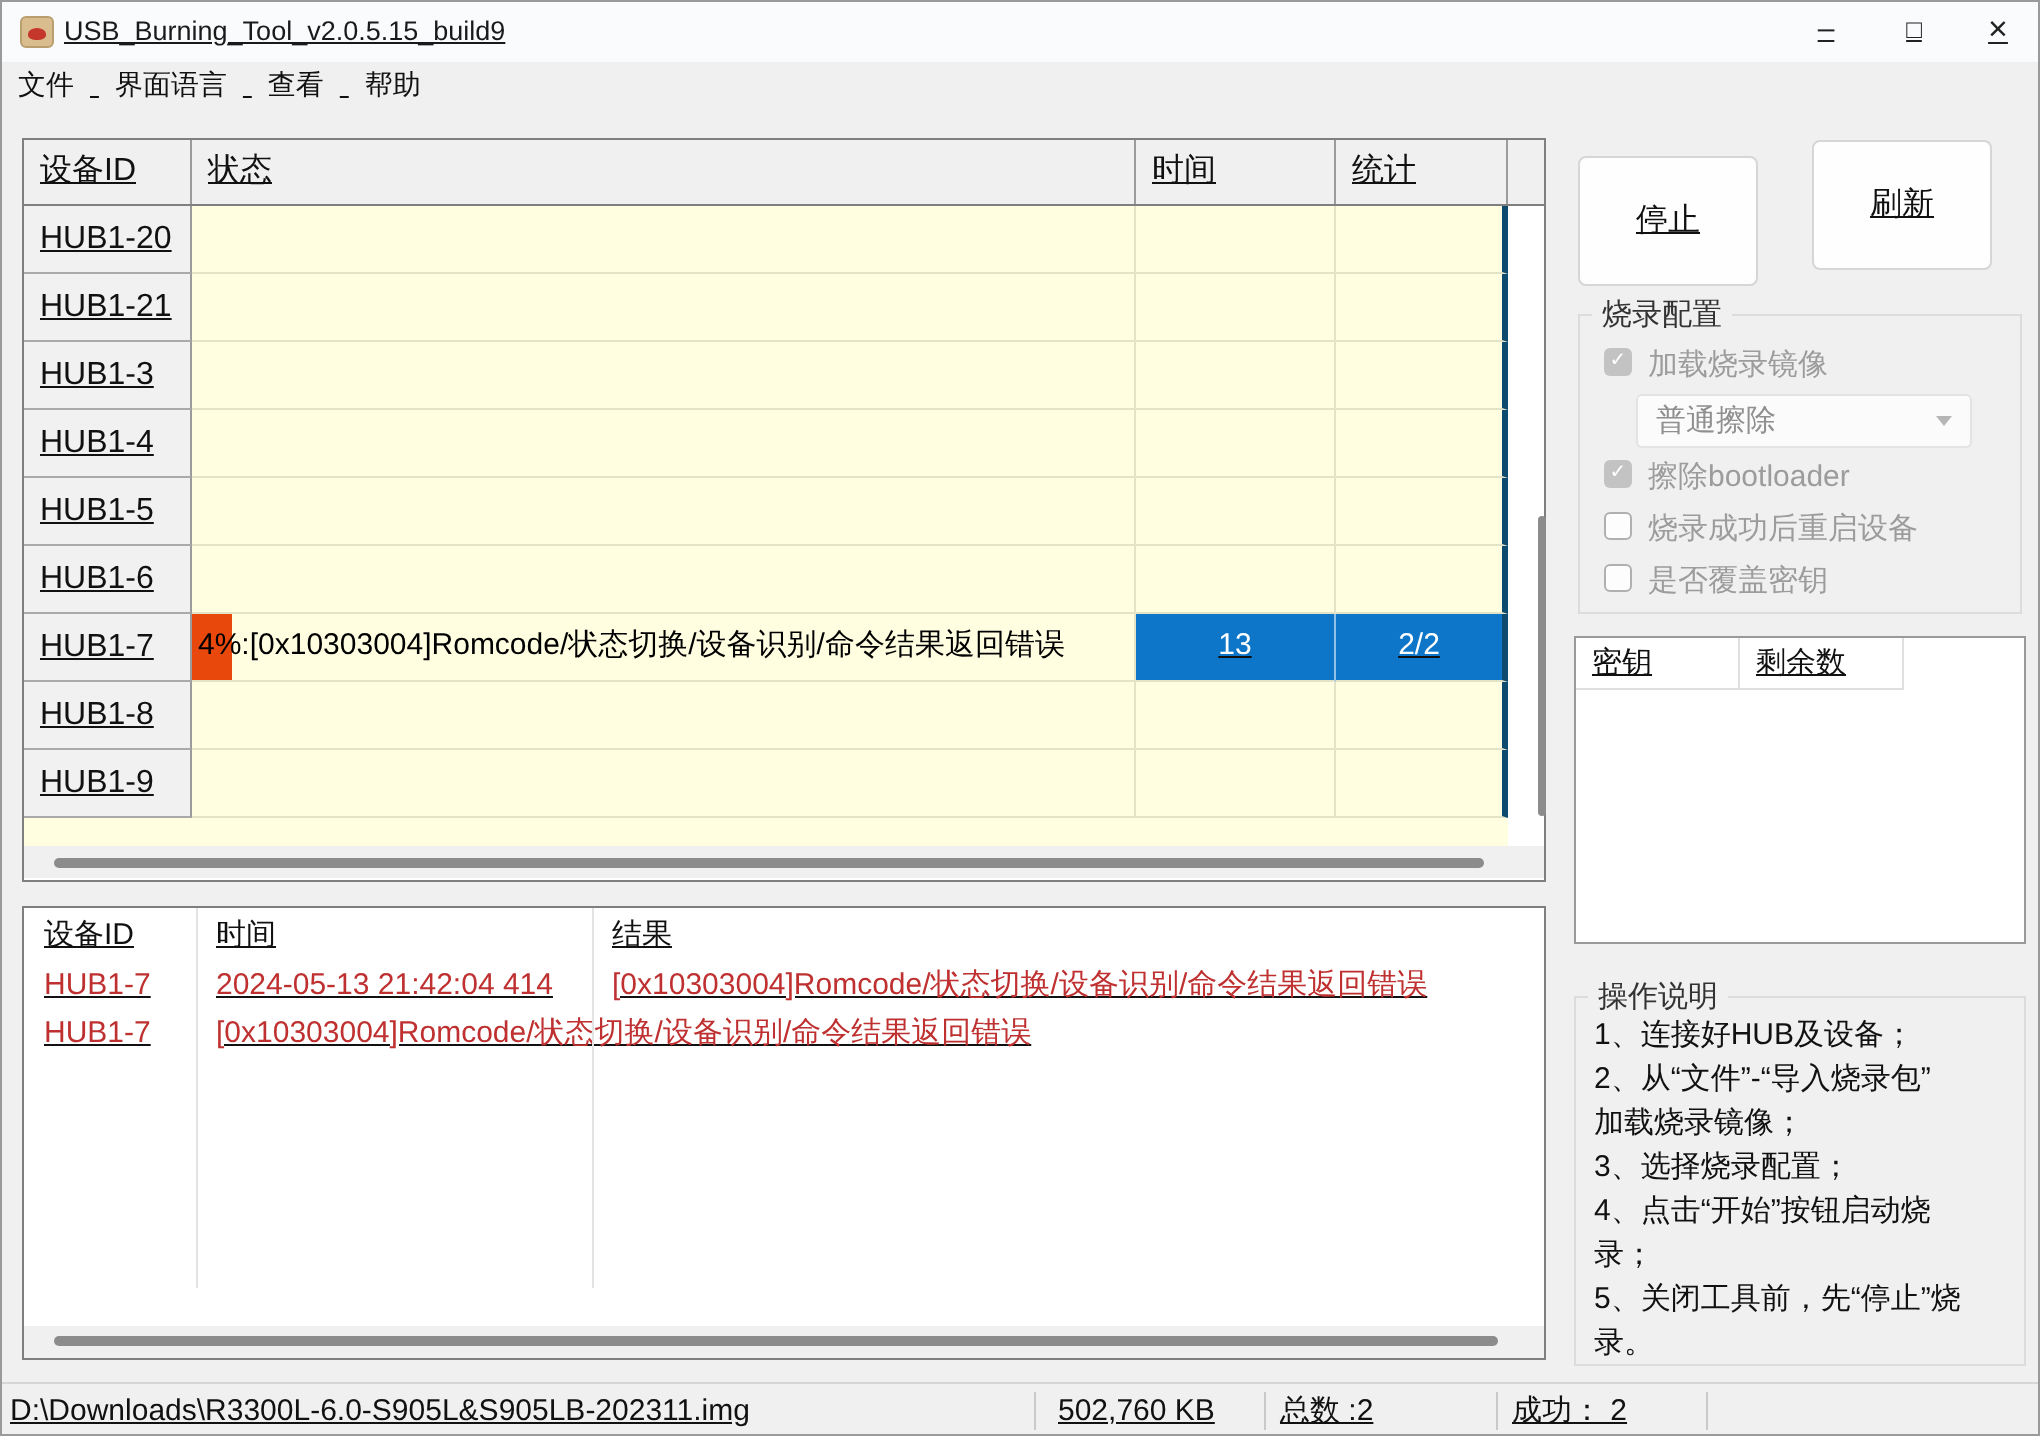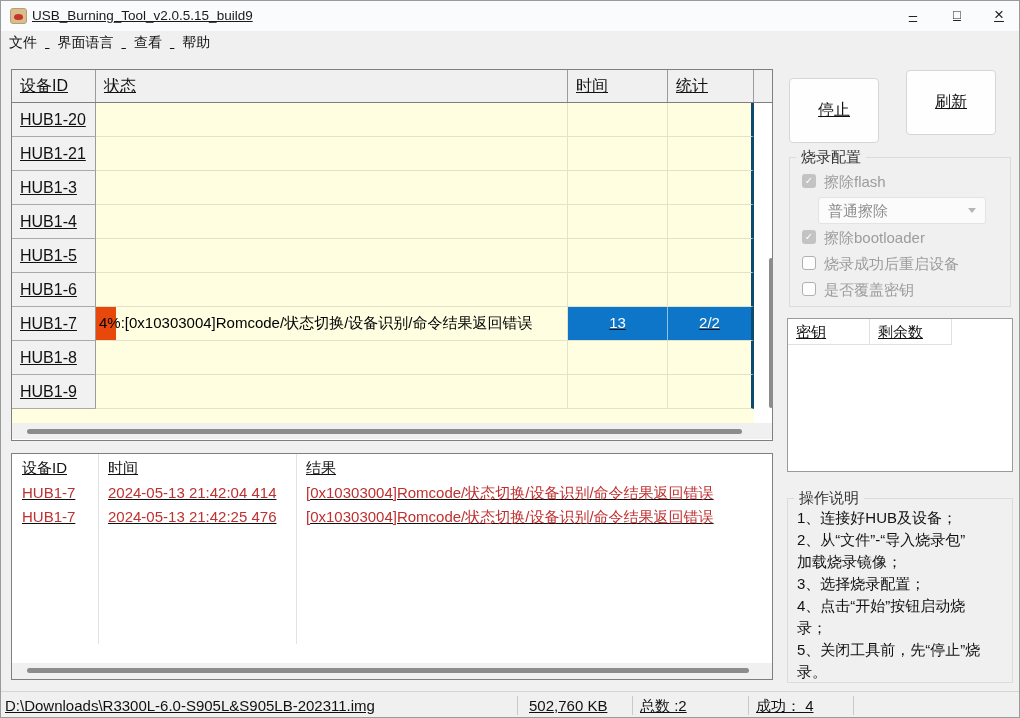--- a/index.html
+++ b/index.html
@@ -185,36 +185,35 @@
     <div class="lh lc2">时间</div>
     <div class="lh lc3">结果</div>
   </div>
   <div class="logrow">
     <div class="lr lc1">HUB1-7</div>
     <div class="lr lc2">2024-05-13 21:42:04 414</div>
     <div class="lr lc3">[0x10303004]Romcode/状态切换/设备识别/命令结果返回错误</div>
   </div>
   <div class="logrow">
     <div class="lr lc1">HUB1-7</div>
-    <div class="lr lc2">2024-05-13 21:42:25 476</div>
     <div class="lr lc3">[0x10303004]Romcode/状态切换/设备识别/命令结果返回错误</div>
   </div>
   <div class="abs loghscroll-track">
     <div class="abs loghscroll-thumb"></div>
   </div>
 </div>
 
 <div class="abs bigbtn" style="left:788px;top:65px;margin-top:12px;">停止</div>
 <div class="abs bigbtn" style="left:905px;top:69px;">刷新</div>
 
 <div class="abs groupbox" style="left:788px;top:156px;width:222px;height:150px;">
   <span class="grouptitle">烧录配置</span>
   <div class="cbrow" style="top:15px;">
     <span class="cbox checked">✓</span>
-    <span class="cblabel">擦除flash</span>
+    <span class="cblabel">加载烧录镜像</span>
   </div>
   <div class="selectbox" style="top:39px;">
     <span>普通擦除</span>
     <span class="chev"></span>
   </div>
   <div class="cbrow" style="top:71px;">
     <span class="cbox checked">✓</span>
     <span class="cblabel">擦除bootloader</span>
   </div>
   <div class="cbrow" style="top:97px;">
@@ -246,16 +245,16 @@
 录。</div>
 </div>
 
 <div class="abs statusbar">
   <div class="abs sbtext" style="left:4px;">D:\Downloads\R3300L-6.0-S905L&amp;S905LB-202311.img</div>
   <div class="abs sbsep" style="left:516px;"></div>
   <div class="abs sbtext" style="left:528px;">502,760 KB</div>
   <div class="abs sbsep" style="left:631px;"></div>
   <div class="abs sbtext" style="left:639px;">总数 :2</div>
   <div class="abs sbsep" style="left:747px;"></div>
-  <div class="abs sbtext" style="left:755px;">成功： 4</div>
+  <div class="abs sbtext" style="left:755px;">成功： 2</div>
   <div class="abs sbsep" style="left:852px;"></div>
   <div class="abs sbtext" style="left:864px;margin-top:32px;">失败数 :2</div>
 </div>
 
 </body></html>

